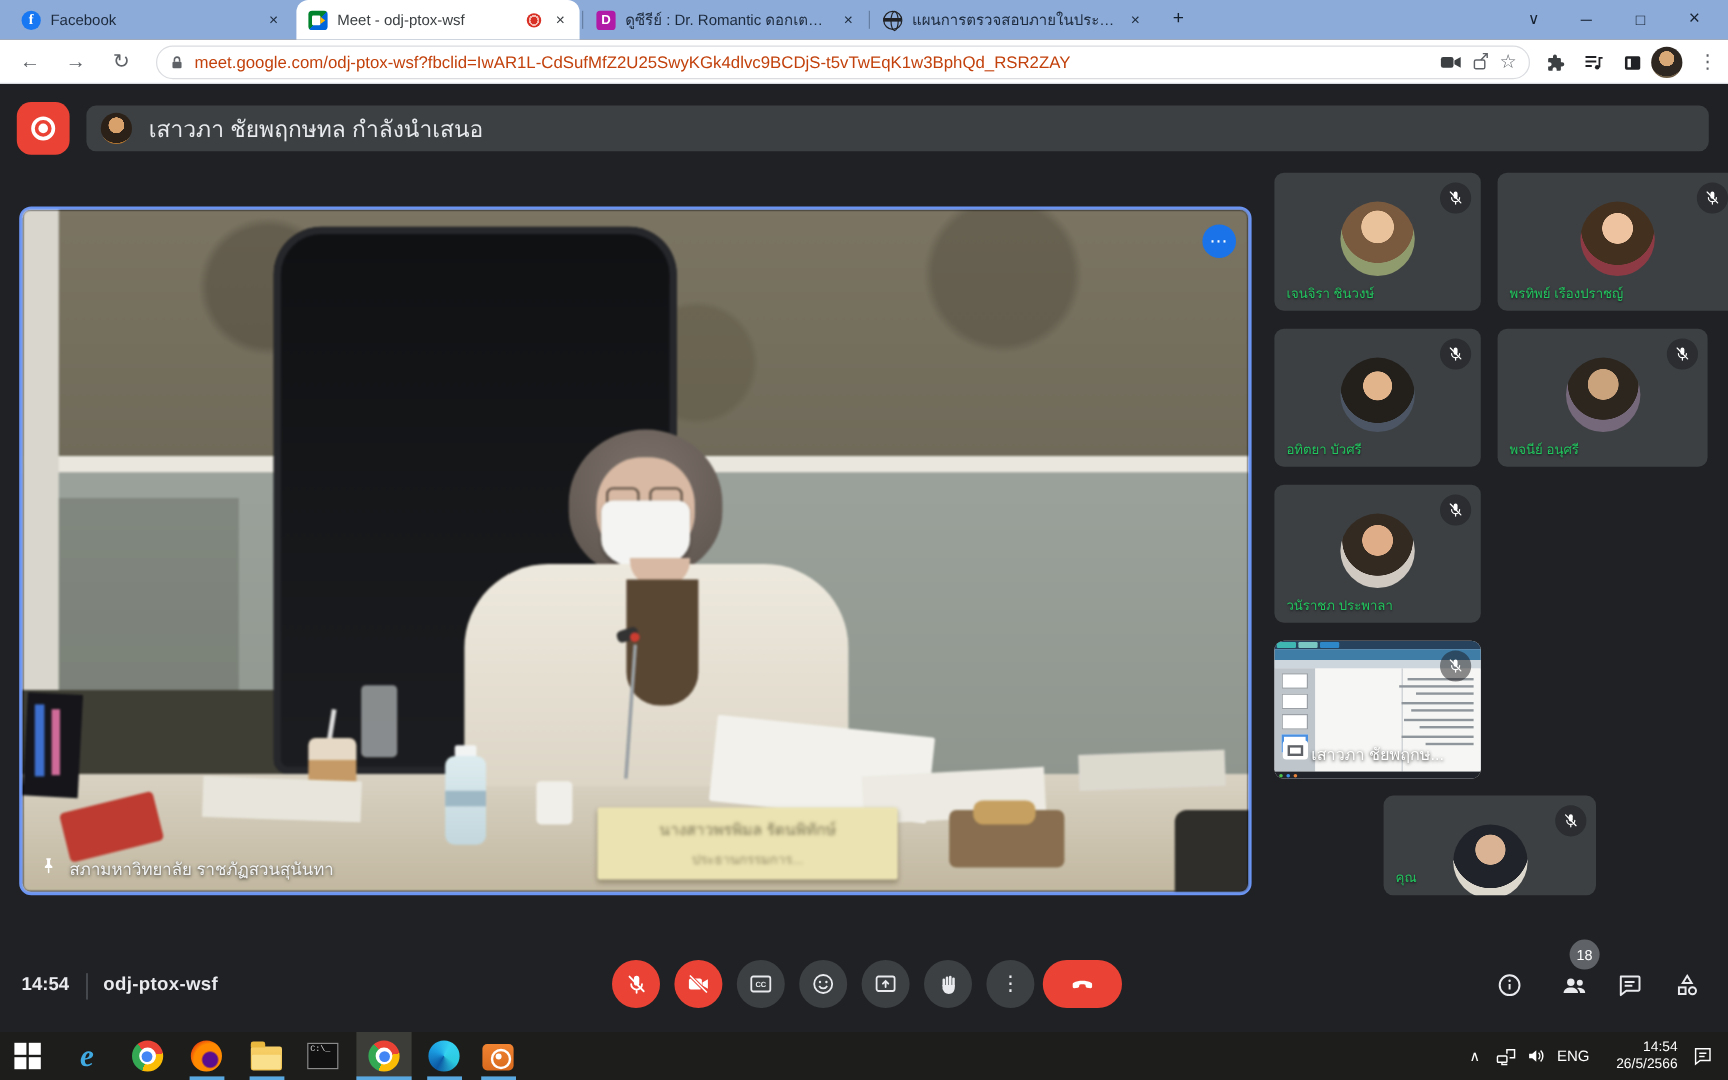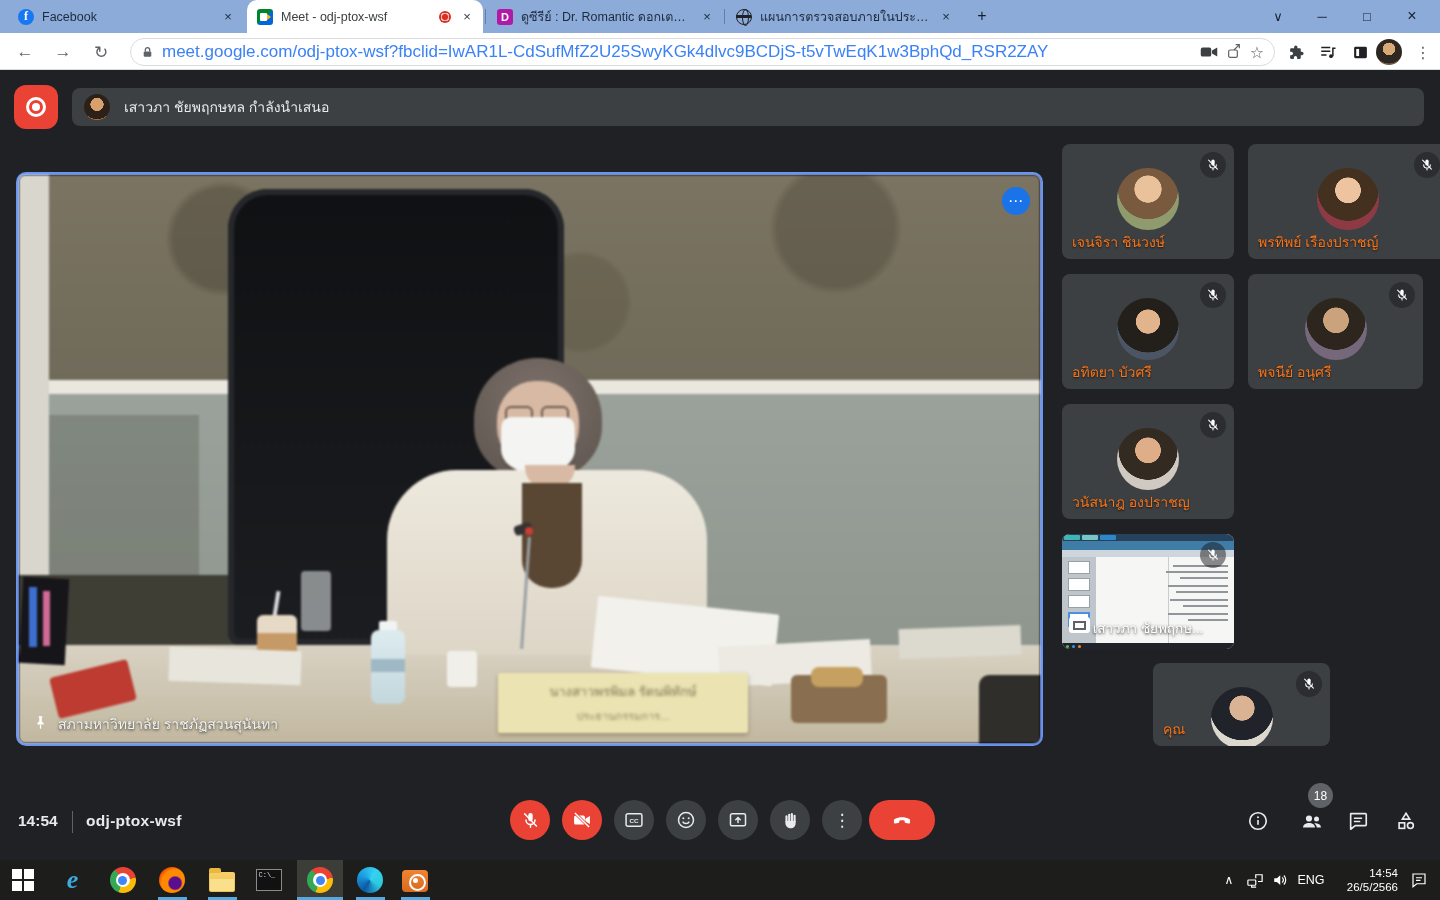--- a/index.html
+++ b/index.html
@@ -25,59 +25,59 @@
   .recdot{width:12px;height:12px;border-radius:50%;background:radial-gradient(circle,#d93025 0 34%,#f6b9b2 35% 52%,#d93025 53%)}
   .tclose{width:16px;height:16px;border-radius:50%;display:flex;align-items:center;justify-content:center;
           font-size:13px;color:inherit;cursor:pointer}
   .wc{position:absolute;top:0;width:44px;height:32px;display:flex;align-items:center;justify-content:center;
       color:#15202f;font-size:13px;cursor:pointer}
   #toolbar{position:absolute;left:0;top:33px;width:1440px;height:37px;background:#fff;border-bottom:1px solid #d7dade}
   .navbtn{position:absolute;top:37px;width:30px;height:30px;display:flex;align-items:center;justify-content:center;
           font-size:17px;color:#5f6368;border-radius:50%;cursor:pointer}
   #omnibox{position:absolute;left:130px;top:38px;width:1145px;height:28px;background:#fff;border:1px solid #dadce0;
            border-radius:14px;display:flex;align-items:center;padding:0 10px;gap:8px}
-  #urltext{font-size:17px;color:#3b82f6;white-space:nowrap;overflow:hidden;flex:1}
+  #urltext{font-size:14px;color:#c2410c;white-space:nowrap;overflow:hidden;flex:1}
   .obicon{flex:0 0 auto;display:flex;align-items:center;cursor:pointer}
   .tbicon{position:absolute;top:39px;width:26px;height:26px;display:flex;align-items:center;justify-content:center;cursor:pointer;border-radius:50%}
   #avatarbtn{position:absolute;left:1376px;top:39px;width:26px;height:26px;border-radius:50%;cursor:pointer;
      background:radial-gradient(circle at 50% 38%,#d8a877 0 30%,#2e2620 31% 70%,#6b5a43 71%)}
   .dots3{color:#5f6368;font-size:16px}
 
   
   #meet{position:absolute;left:0;top:71px;width:1440px;height:789px;background:#202124}
   #recbadge{position:absolute;left:14px;top:14px;width:44px;height:44px;border-radius:12px;background:#ea4335;
             display:flex;align-items:center;justify-content:center}
   #recbadge .ring{width:20px;height:20px;border:3px solid #fff;border-radius:50%;display:flex;align-items:center;justify-content:center}
   #recbadge .ring i{width:8px;height:8px;background:#fff;border-radius:50%}
   #banner{position:absolute;left:72px;top:17px;width:1352px;height:38px;background:#3c4043;border-radius:8px;
           display:flex;align-items:center;gap:14px;padding:0 12px}
   #banner .bav{width:26px;height:26px;border-radius:50%;
      background:radial-gradient(circle at 50% 40%,#d8a06a 0 32%,#2b2118 33% 72%,#b4762f 73%)}
-  #banner .btxt{color:#e8eaed;font-size:14px}
+  #banner .btxt{color:#e8eaed;font-size:19px}
 
   
   #maintile{position:absolute;left:16px;top:101px;width:1027px;height:574px;border:3px solid #6b95f5;border-radius:10px;
             background:#000;cursor:pointer}
   #scene{position:absolute;inset:0;border-radius:6px;overflow:hidden;filter:blur(1px) saturate(.95)}
   .sc{position:absolute}
   #overlaydots{position:absolute;top:12px;right:10px;width:28px;height:28px;border-radius:50%;background:#1a73e8;
      color:#fff;display:flex;align-items:center;justify-content:center;font-size:15px;letter-spacing:1px;cursor:pointer}
   #pinrow{position:absolute;left:14px;bottom:8px;display:flex;align-items:center;gap:10px}
   #pinlabel{color:#f1f3f4;font-size:14px;text-shadow:0 1px 3px rgba(0,0,0,.8)}
   #plate{position:absolute;left:479px;top:498px;width:250px;height:60px;background:#ece4b0;border-radius:2px;
      box-shadow:0 2px 4px rgba(60,50,20,.35);display:flex;flex-direction:column;align-items:center;justify-content:center;gap:5px}
   #plate div{color:#7a7252;filter:blur(1.2px);white-space:nowrap}
   #plate .l1{font-size:13px}#plate .l2{font-size:11px;opacity:.8}
 
   
   .ptile{position:absolute;background:#3c4043;border-radius:8px;overflow:hidden;cursor:pointer}
   .micoff{position:absolute;top:8px;right:8px;width:26px;height:26px;border-radius:50%;background:rgba(25,26,29,.5);
           display:flex;align-items:center;justify-content:center;z-index:3}
   .pav{position:absolute;left:50%;top:24px;width:62px;height:62px;margin-left:-31px;border-radius:50%}
-  .pname{position:absolute;left:10px;bottom:6px;max-width:156px;font-size:14px;color:#f97316;
+  .pname{position:absolute;left:10px;bottom:6px;max-width:156px;font-size:11px;color:#22c55e;
          text-shadow:0 1px 2px rgba(0,0,0,.7);white-space:nowrap;overflow:hidden;text-overflow:ellipsis}
   .av-0{background:radial-gradient(circle at 50% 34%,#e9c29b 0 26%,#7a5a3e 27% 58%,#8f9a6d 59%)}
   .av-1{background:radial-gradient(circle at 50% 36%,#eec3a0 0 25%,#43301f 26% 60%,#8d3a44 61%)}
   .av-2{background:radial-gradient(circle at 50% 38%,#e2b48c 0 24%,#23201c 25% 62%,#4b5563 63%)}
   .av-3{background:radial-gradient(circle at 50% 36%,#caa27c 0 25%,#2c261f 26% 58%,#75687a 59%)}
   .av-4{background:radial-gradient(circle at 50% 36%,#dfae88 0 25%,#332a22 26% 58%,#cfc9c2 59%)}
   .av-5{background:radial-gradient(circle at 50% 38%,#d8ac84 0 24%,#1d222b 25% 60%,#79818f 61%)}
   .av-you{background:radial-gradient(circle at 50% 34%,#d9b393 0 24%,#20242a 25% 62%,#ddd8ce 63%)}
   .av-m1{background:radial-gradient(circle at 45% 40%,#caa48a 0 30%,#272220 31% 75%,#3a2f28 76%)}
   .av-m2{background:radial-gradient(circle at 50% 45%,#e8cfc6 0 40%,#f3e4de 41% 70%,#d8b7ab 71%)}
@@ -353,21 +353,21 @@
   </div>
   <div class="ptile" style="left:1062px;top:333px;width:172px;height:115px">
     <span class="micoff">
         <svg width="14" height="14" viewBox="0 0 24 24" fill="none" stroke="#fff" stroke-width="1.8" stroke-linecap="round">
           <rect x="9.2" y="2.6" width="5.6" height="10.4" rx="2.8" fill="#fff" stroke="none"></rect>
           <path d="M6.3 11.5a5.7 5.7 0 0 0 11.4 0M12 17.2v3.4"></path>
           <path d="M4.5 3.5l15 15.5"></path>
         </svg>
       </span>
     <span class="pav av-4"></span>
-    <span class="pname">วนัสนาฎ องปราชญ</span>
+    <span class="pname">วนัราชภ ประพาลา</span>
   </div>
 
   <div class="ptile" id="sharetile" style="left:1062px;top:463px;width:172px;height:115px">
     <div class="mini-title">
         <i></i>
         <i></i>
         <i></i>
       </div>
     <div class="mini-tool"></div>
     <div class="mini-ribbon"></div>

